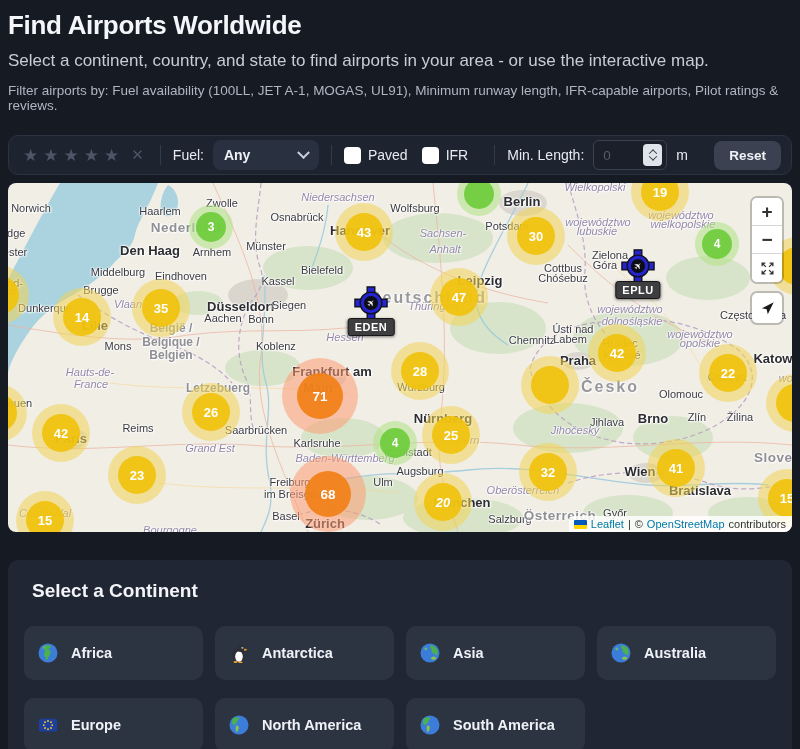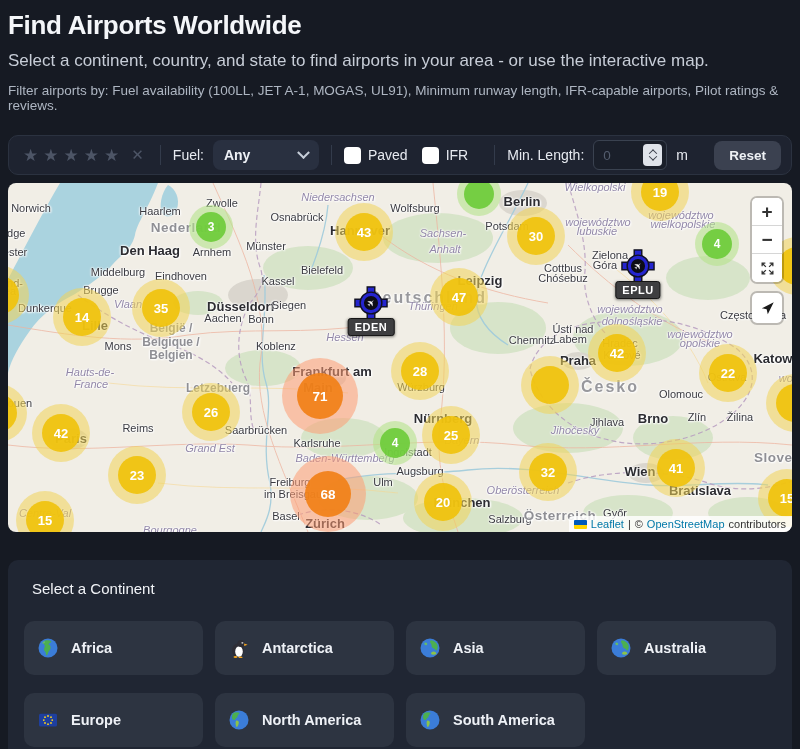--- a/index.html
+++ b/index.html
@@ -82,21 +82,21 @@
 
   .attribution { position:absolute; right:0; bottom:0; z-index:7; background:rgba(255,255,255,.82);
     font-size:11px; color:#333; padding:2px 6px 2px 5px; border-top-left-radius:4px;
     display:flex; align-items:center; gap:4px; }
   .attribution a { color:#0078A8; text-decoration:none; cursor:pointer; }
   .ua-flag { display:inline-block; width:13px; height:9px; border-radius:1px; overflow:hidden;
     background:linear-gradient(to bottom,#005BBB 50%,#FFD500 50%); }
 
   
   .continent-card { margin-top:28px; background:#202633; border-radius:10px; padding:20px 16px 21px; }
-  .continent-card h2 { font-size:15px; font-weight:400; color:#f2f4f8; margin:0 0 24px 8px; }
+  .continent-card h2 { font-size:19px; font-weight:700; color:#f2f4f8; margin:0 0 24px 8px; }
   .continent-grid { display:grid; grid-template-columns:repeat(4,1fr); column-gap:12px; row-gap:18px; }
   .continent-btn { height:54px; background:#2d3441; border:0; border-radius:10px; display:flex;
     align-items:center; gap:13px; padding:0 14px; cursor:pointer; font-family:inherit; }
   .continent-btn .cicon { width:20px; height:20px; display:flex; align-items:center; justify-content:center; }
   .continent-btn .clabel { font-size:14.5px; font-weight:700; color:#eef1f6; }
 </style>
 </head>
 <body>
 
 <div class="page">
@@ -356,21 +356,21 @@
       </div>
       <div class="cluster medium" style="left: 37px; top: 337px;">
         <div class="inner">15</div>
       </div>
       <div class="cluster medium" style="left: 412px; top: 188px;">
         <div class="inner">28</div>
       </div>
       <div class="cluster medium" style="left: 443px; top: 252px;">
         <div class="inner">25</div>
       </div>
-      <div class="cluster medium" style="left: 435px; top: 319px;">
+      <div class="cluster medium" style="left: 435px; top: 319px; font-style: italic;">
         <div class="inner">20</div>
       </div>
       <div class="cluster medium" style="left: 540px; top: 289px;">
         <div class="inner">32</div>
       </div>
       <div class="cluster medium" style="left: 609px; top: 170px;">
         <div class="inner">42</div>
       </div>
       <div class="cluster medium" style="left: 542px; top: 202px;">
         <div class="inner"></div>

